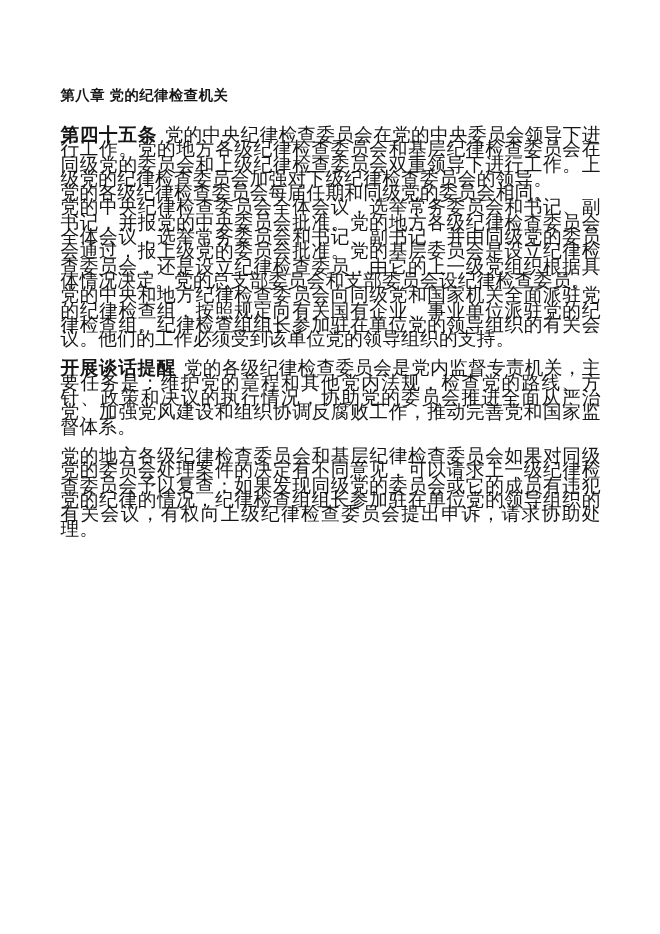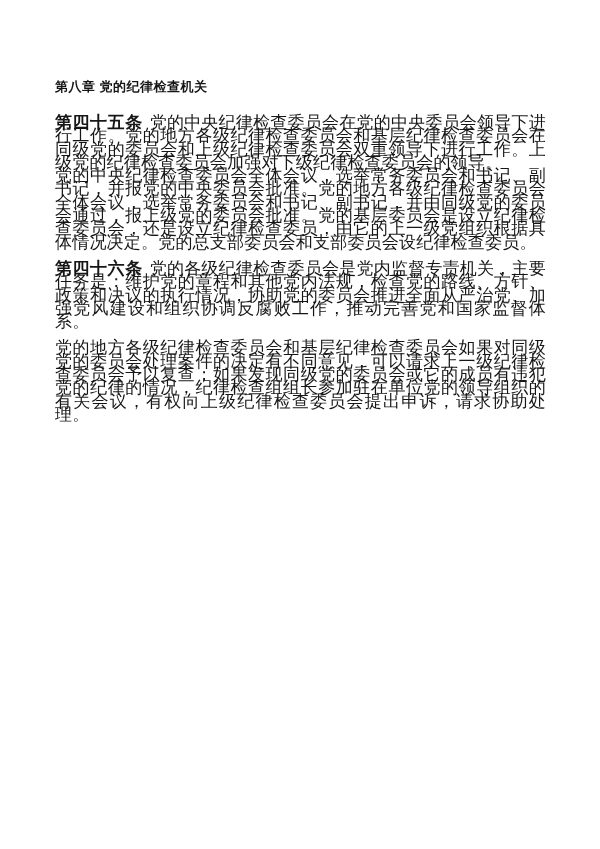--- a/index.html
+++ b/index.html
@@ -53,26 +53,28 @@
 <body>
 
 <div class="page">
 
   <h1 class="doc-title">第八章 党的纪律检查机关</h1>
 
   <div class="article">
     <p class="para">
       <span class="article-label">第四十五条</span><span>党的中央纪律检查委员会在党的中央委员会领导下进行工作。党的地方各级纪律检查委员会和基层纪律检查委员会在同级党的委员会和上级纪律检查委员会双重领导下进行工作。上级党的纪律检查委员会加强对下级纪律检查委员会的领导。</span>
     </p>
+    <p class="para">党的各级纪律检查委员会每届任期和同级党的委员会相同。</p>
     <p class="para">党的中央纪律检查委员会全体会议，选举常务委员会和书记、副书记，并报党的中央委员会批准。党的地方各级纪律检查委员会全体会议，选举常务委员会和书记、副书记，并由同级党的委员会通过，报上级党的委员会批准。党的基层委员会是设立纪律检查委员会，还是设立纪律检查委员，由它的上一级党组织根据具体情况决定。党的总支部委员会和支部委员会设纪律检查委员。</p>
+    <p class="para">党的中央和地方纪律检查委员会向同级党和国家机关全面派驻党的纪律检查组，按照规定向有关国有企业、事业单位派驻党的纪律检查组。纪律检查组组长参加驻在单位党的领导组织的有关会议。他们的工作必须受到该单位党的领导组织的支持。</p>
   </div>
 
   <div class="article">
     <p class="para">
-      <span class="article-label">第四十六条</span><span>党的各级纪律检查委员会是党内监督专责机关，主要任务是：维护党的章程和其他党内法规，检查党的路线、方针、政策和决议的执行情况，协助党的委员会推进全面从严治党、加强党风建设和组织协调反腐败工作，推动完善党和国家监督体系。</span>
+      <span class="article-label">开展谈话提醒</span><span>党的各级纪律检查委员会是党内监督专责机关，主要任务是：维护党的章程和其他党内法规，检查党的路线、方针、政策和决议的执行情况，协助党的委员会推进全面从严治党、加强党风建设和组织协调反腐败工作，推动完善党和国家监督体系。</span>
     </p>
   </div>
 
   <div class="article">
     <p class="para">党的地方各级纪律检查委员会和基层纪律检查委员会如果对同级党的委员会处理案件的决定有不同意见，可以请求上一级纪律检查委员会予以复查；如果发现同级党的委员会或它的成员有违犯党的纪律的情况，纪律检查组组长参加驻在单位党的领导组织的有关会议，有权向上级纪律检查委员会提出申诉，请求协助处理。</p>
   </div>
 
 </div>
 
 </body></html>

